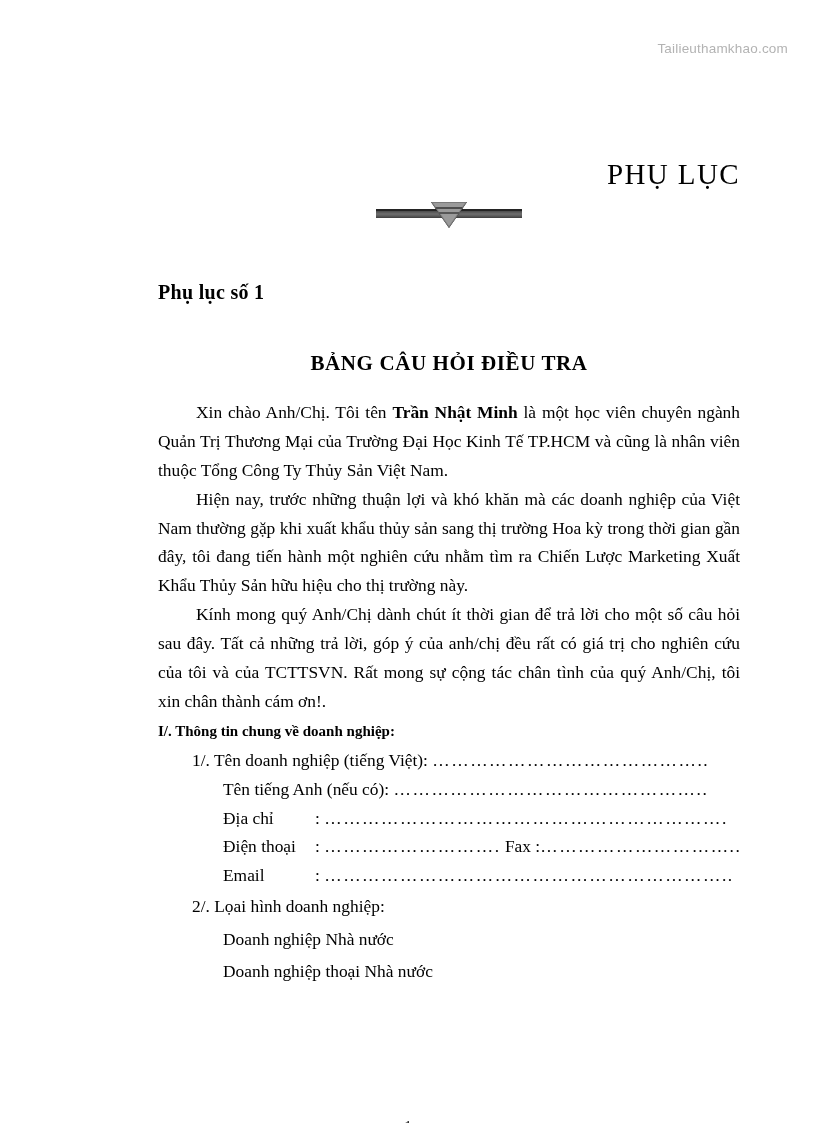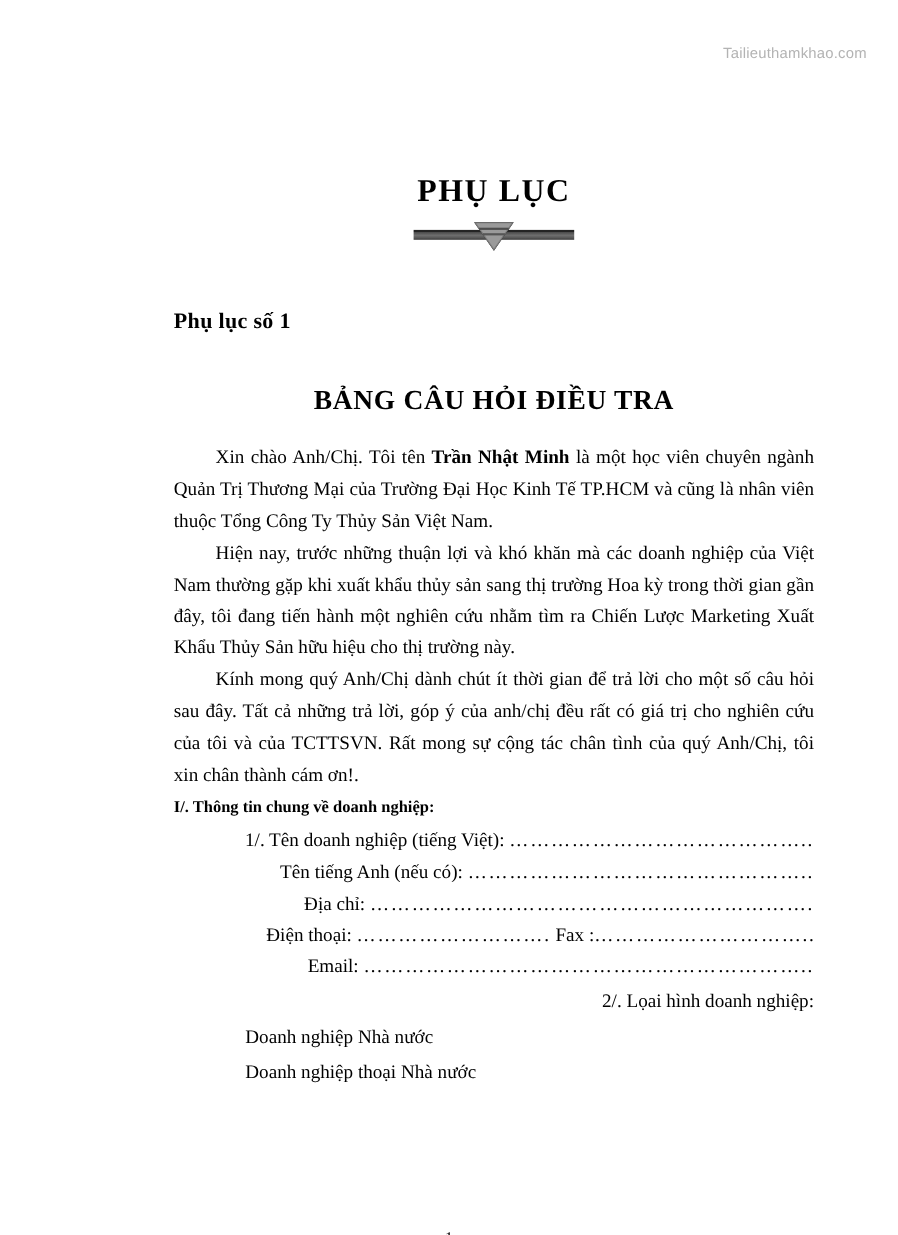--- a/index.html
+++ b/index.html
@@ -40,23 +40,23 @@
   .content {
     position: absolute;
     left: 158px;
     top: 0;
     width: 582px;
   }
 
   
   .doc-title {
     margin-top: 128px;
-    text-align: center;
+    text-align: right;
     font-size: 29px;
-    font-weight: bold;
+    font-weight: normal;
     letter-spacing: 1.4px;
     line-height: 1.1;
   }
 
   .divider {
     position: relative;
     height: 34px;
     margin-top: 8px;
   }
   .divider-bar {
@@ -116,21 +116,21 @@
   
   .sub-title-1 {
     margin-top: 48px;
     font-size: 20px;
     font-weight: bold;
     letter-spacing: 0.3px;
   }
   .sub-title-2 {
     margin-top: 47px;
     text-align: center;
-    font-size: 25px;
+    font-size: 21px;
     font-weight: bold;
     letter-spacing: 0.6px;
   }
 
   
   .para {
     margin: 0;
     margin-top: 22px;
     font-size: 17.4px;
     line-height: 28.9px;
@@ -147,21 +147,20 @@
     line-height: 28.9px;
     font-weight: bold;
   }
 
   .field-line {
     margin: 0;
     font-size: 17.4px;
     line-height: 28.9px;
     white-space: nowrap;
     overflow: hidden;
-    text-align: right;
   }
   .indent-1 { padding-left: 34px; }
   .indent-2 { padding-left: 65px; }
 
   .label-col {
     display: inline-block;
     width: 92px;
   }
 
   .dots {

